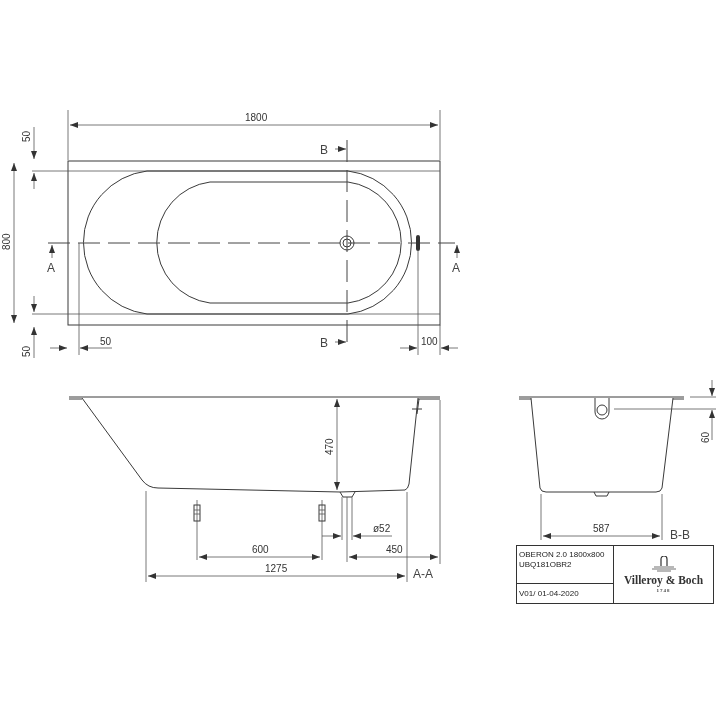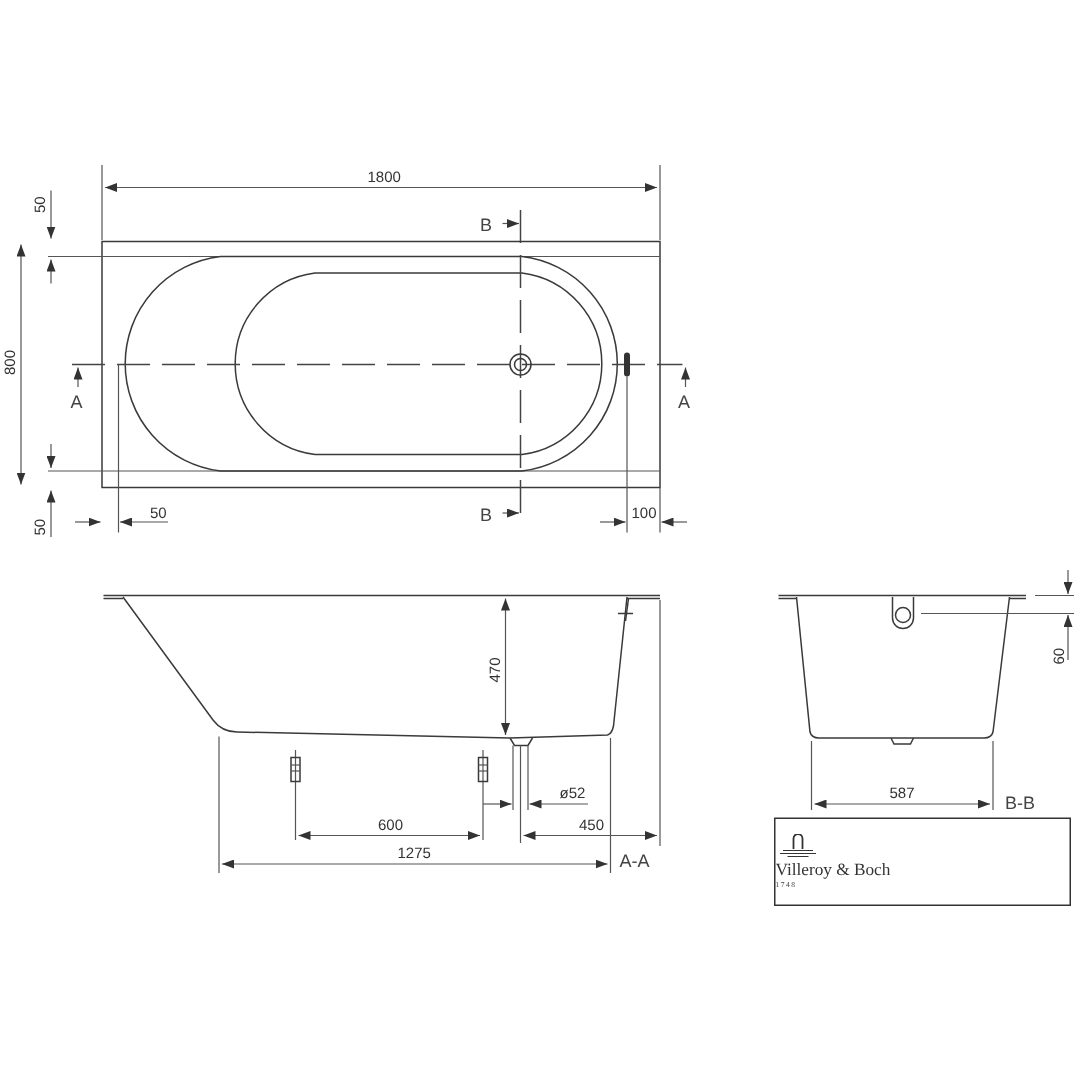--- a/index.html
+++ b/index.html
@@ -7,21 +7,21 @@
   svg { position:absolute; left:0; top:0; }
   .ln { stroke:#3a3a3a; stroke-width:1; fill:none; }
   .thin { stroke:#555; stroke-width:0.8; fill:none; }
   .dash { stroke:#444; stroke-width:1; fill:none; stroke-dasharray:22 8; }
   .txt { font-family:"Liberation Sans", sans-serif; font-size:10px; fill:#333; }
   .lbl { font-family:"Liberation Sans", sans-serif; font-size:12px; fill:#444; }
   .title-block { position:absolute; left:516px; top:545px; width:196px; height:57px; border:1px solid #333; display:flex; font-size:8px; color:#222; background:#fff; }
   .tb-left { width:96px; border-right:1px solid #333; display:flex; flex-direction:column; }
   .tb-top { height:33px; border-bottom:1px solid #333; padding:4px 2px 0 2px; line-height:10px; }
   .tb-bot { flex:1; padding:5px 2px 0 2px; }
-  .tb-right { flex:1; display:flex; flex-direction:column; justify-content:center; }
+  .tb-right { flex:1; display:flex; flex-direction:column; align-items:center; justify-content:center;font-weight:bold; }
   .brand { font-family:"Liberation Serif", serif; font-size:11.5px; color:#333; margin-top:2px; }
   .year { font-family:"Liberation Serif", serif; font-size:5px; color:#444; letter-spacing:1px; margin-top:2px; }
 </style>
 </head>
 <body>
 
 <svg width="720" height="720" viewBox="0 0 720 720">
   <defs>
     <marker id="ar" markerWidth="8" markerHeight="6" refX="8" refY="3" orient="auto" markerUnits="userSpaceOnUse">
       <path d="M0,0 L8,3 L0,6 Z" fill="#333"></path>
@@ -161,20 +161,27 @@
     <line class="thin" x1="541" y1="494" x2="541" y2="540"></line>
     <line class="thin" x1="662" y1="494" x2="662" y2="540"></line>
     <line class="thin" x1="543" y1="536" x2="660" y2="536" marker-start="url(#al)" marker-end="url(#ar)"></line>
     <text class="txt" x="593" y="532">587</text>
 
     <text class="lbl" x="670" y="539">B-B</text>
   </g>
 </svg>
 
 <div class="title-block">
+  <div class="tb-left">
+    <div class="tb-top">
+      <div>OBERON 2.0 1800x800</div>
+      <div>UBQ181OBR2</div>
+    </div>
+    <div class="tb-bot">V01/ 01-04-2020</div>
+  </div>
   <div class="tb-right">
     <svg style="position:static" width="30" height="16" viewBox="0 0 30 16">
       <path d="M12,10 L12,3 A3,3 0 0 1 18,3 L18,10" fill="none" stroke="#333" stroke-width="1.2"></path>
       <line x1="5" y1="11" x2="25" y2="11" stroke="#333" stroke-width="0.7"></line>
       <line x1="3" y1="13" x2="27" y2="13" stroke="#333" stroke-width="0.7"></line>
       <line x1="8" y1="15" x2="22" y2="15" stroke="#333" stroke-width="0.7"></line>
     </svg>
     <div class="brand">Villeroy &amp; Boch</div>
     <div class="year">1748</div>
   </div>

